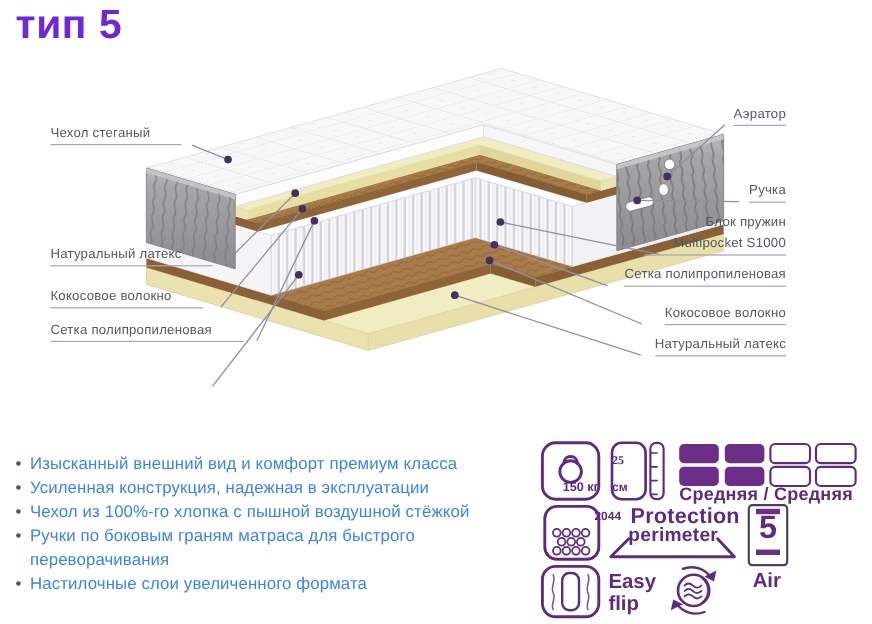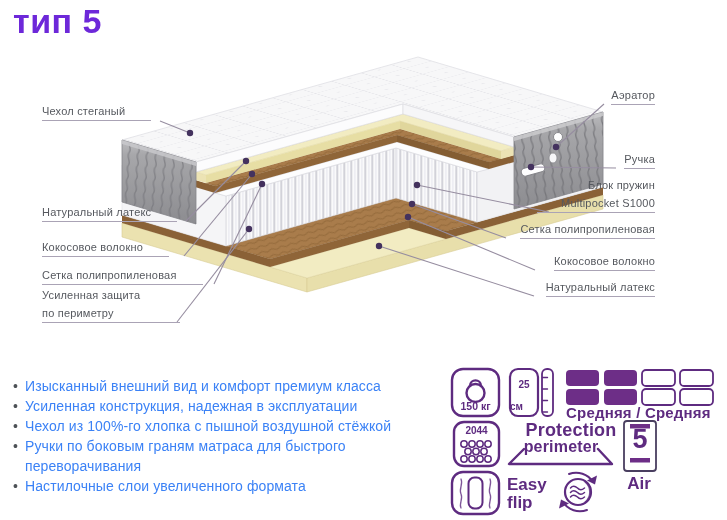--- a/index.html
+++ b/index.html
@@ -11,25 +11,25 @@
   .lbl{position:absolute;font-size:11px;line-height:18px;color:#55585e;
        border-bottom:1px solid #aaa3b5;letter-spacing:.2px;}
   .lbl.left{padding-right:26px;}
   .lbl.right{text-align:right;}
   .features{position:absolute;left:12px;top:376px;width:402px;}
   .features ul{margin:0;padding:0;list-style:none;}
   .features li{position:relative;padding-left:13px;font-size:14px;line-height:20px;
                color:#3b82f6;letter-spacing:.1px;}
   .features li::before{content:"•";position:absolute;left:1px;color:#4e5257;}
   .bt{position:absolute;color:#5e2b80;font-weight:bold;}
-  .bt-weight{left:452px;top:400px;width:47px;text-align:center;font-size:10.5px;}
-  .bt-h25{left:510px;top:379px;width:28px;text-align:center;font-size:10px;line-height:11px;}
+  .bt-weight{left:452px;top:400px;width:64px;text-align:center;font-size:10.5px;}
+  .bt-h25{left:510px;top:379px;width:28px;text-align:left;font-size:10px;line-height:11px;font-family:Liberation Serif, serif;}
   .bt-hcm{left:510px;top:401px;width:28px;text-align:left;font-size:10px;line-height:11px;}
   .bt-firm{left:566px;top:404px;width:160px;font-size:15px;letter-spacing:.2px;}
-  .bt-2044{left:454px;top:425px;width:45px;text-align:center;font-size:10px;}
+  .bt-2044{left:454px;top:425px;width:45px;text-align:center;font-size:10px;padding-left:30px;}
   .bt-prot1{left:500px;top:420px;width:142px;text-align:center;font-size:18px;font-weight:800;letter-spacing:.2px;}
   .bt-prot2{left:500px;top:438px;width:122px;text-align:center;font-size:16px;font-weight:800;letter-spacing:.2px;}
   .bt-5{left:624px;top:424px;width:32px;text-align:center;font-size:27px;font-weight:800;}
   .bt-easy{left:507px;width:60px;font-size:17px;font-weight:800;}
   .bt-air{left:601px;width:76px;text-align:center;font-size:17px;font-weight:800;}
 </style>
 </head>
 <body>
 
 <div class="stage">
@@ -213,21 +213,20 @@
       </g>
     </g>
   </svg>
 
   <div class="title">тип 5</div>
 
   <div class="lbl left" style="left:42px;top:102px;">Чехол стеганый</div>
   <div class="lbl left" style="left:42px;top:203px;">Натуральный латекс</div>
   <div class="lbl left" style="left:42px;top:238px;">Кокосовое волокно</div>
   <div class="lbl left" style="left:42px;top:266px;">Сетка полипропиленовая</div>
-  <div class="lbl left" style="left:42px;top:286px;width:112px;">Усиленная защита по периметру</div>
 
   <div class="lbl right" style="right:72px;top:86px;">Аэратор</div>
   <div class="lbl right" style="right:72px;top:150px;">Ручка</div>
   <div class="lbl right" style="right:72px;top:176px;width:118px;">Блок пружин Multipocket S1000</div>
   <div class="lbl right" style="right:72px;top:220px;">Сетка полипропиленовая</div>
   <div class="lbl right" style="right:72px;top:252px;">Кокосовое волокно</div>
   <div class="lbl right" style="right:72px;top:278px;">Натуральный латекс</div>
 
   <div class="features">
     <ul>

